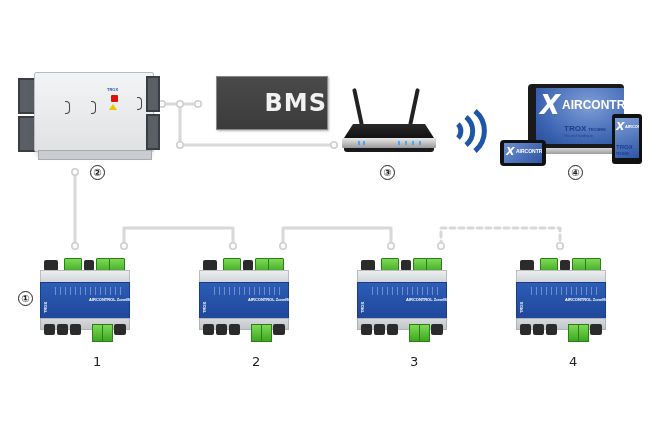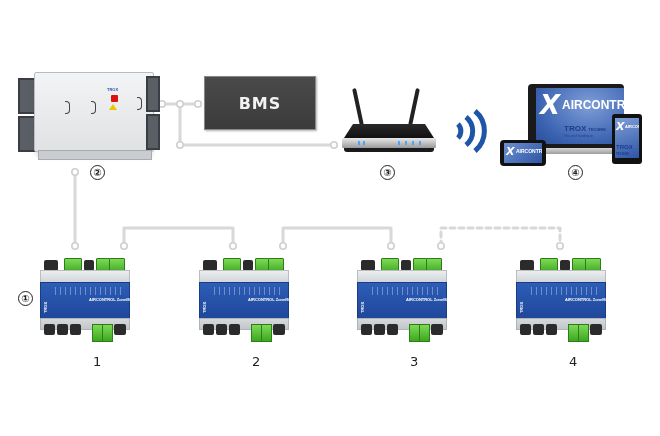--- a/index.html
+++ b/index.html
@@ -14,21 +14,21 @@
   .ahu .body { position:absolute; left:20px; top:4px; width:118px; height:78px; background:linear-gradient(180deg,#f3f4f5,#dfe1e3); border:1px solid #b8bcc0; border-radius:2px; box-shadow:0 6px 6px -3px rgba(0,0,0,.25); }
   .ahu .duct { position:absolute; left:4px; width:22px; height:32px; background:#5a5f66; border:2px solid #3a3e44; }
   .ahu .duct.r { left:132px; width:10px; }
   .ahu .base { position:absolute; left:24px; top:82px; width:112px; height:8px; background:#c9ccd0; border:1px solid #aaa; }
   .ahu .handle { position:absolute; width:4px; height:11px; border:1.5px solid #444; border-left:none; border-radius:0 4px 4px 0; }
   .ahu .label { position:absolute; left:72px; top:14px; font-size:4px; color:#2a5aa8; font-weight:bold; }
   .ahu .switch { position:absolute; left:76px; top:22px; width:7px; height:7px; background:#d11; border-radius:1px; }
   .ahu .warn { position:absolute; left:74px; top:31px; width:0; height:0; border-left:4px solid transparent; border-right:4px solid transparent; border-bottom:6px solid #f2c200; }
 
   
-  .bms { left:204px; top:76px; width:110px; height:52px; background:linear-gradient(180deg,#4a4a4a,#3b3b3b); border:1px solid #888; box-shadow:1px 1px 2px rgba(0,0,0,.3); color:#f2f2f2; font-weight:bold; font-size:16px; display:flex; align-items:center; justify-content:center; letter-spacing:1px; font-family:"DejaVu Sans", sans-serif; }
+  .bms { left:216px; top:76px; width:110px; height:52px; background:linear-gradient(180deg,#4a4a4a,#3b3b3b); border:1px solid #888; box-shadow:1px 1px 2px rgba(0,0,0,.3); color:#f2f2f2; font-weight:bold; font-size:24px; display:flex; align-items:center; justify-content:flex-end; letter-spacing:1px; font-family:"DejaVu Sans", sans-serif; }
 
   
   .router { left:338px; top:88px; width:100px; height:72px; }
   .router .ant { position:absolute; top:0; width:4px; height:38px; background:#222; border-radius:2px; }
   .router .top { position:absolute; left:6px; top:36px; width:90px; height:14px; background:linear-gradient(180deg,#2a2a2a,#111); clip-path:polygon(10% 0,90% 0,100% 100%,0 100%); }
   .router .front { position:absolute; left:4px; top:50px; width:94px; height:10px; background:linear-gradient(180deg,#e8e8e8,#9a9a9a); border-radius:1px; }
   .router .led { position:absolute; top:3px; width:2px; height:4px; background:#4aa3ff; }
   .router .foot { position:absolute; left:6px; top:60px; width:90px; height:4px; background:#1a1a1a; border-radius:0 0 3px 3px; }
 
   

